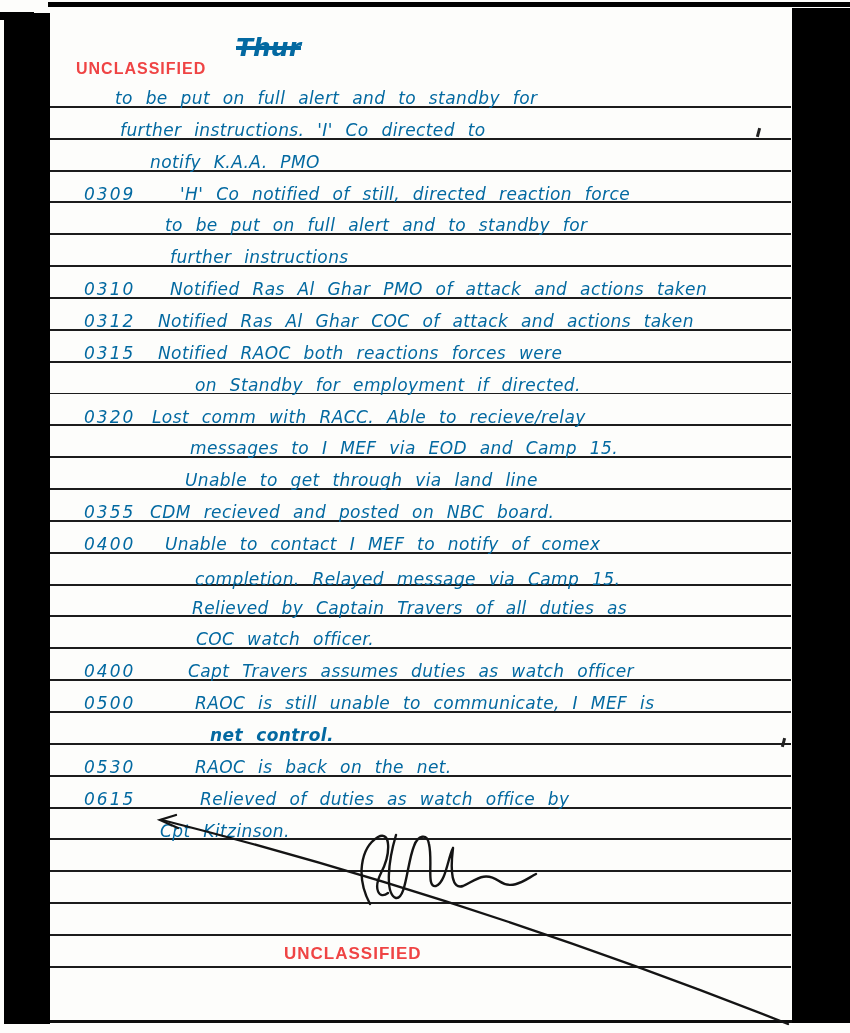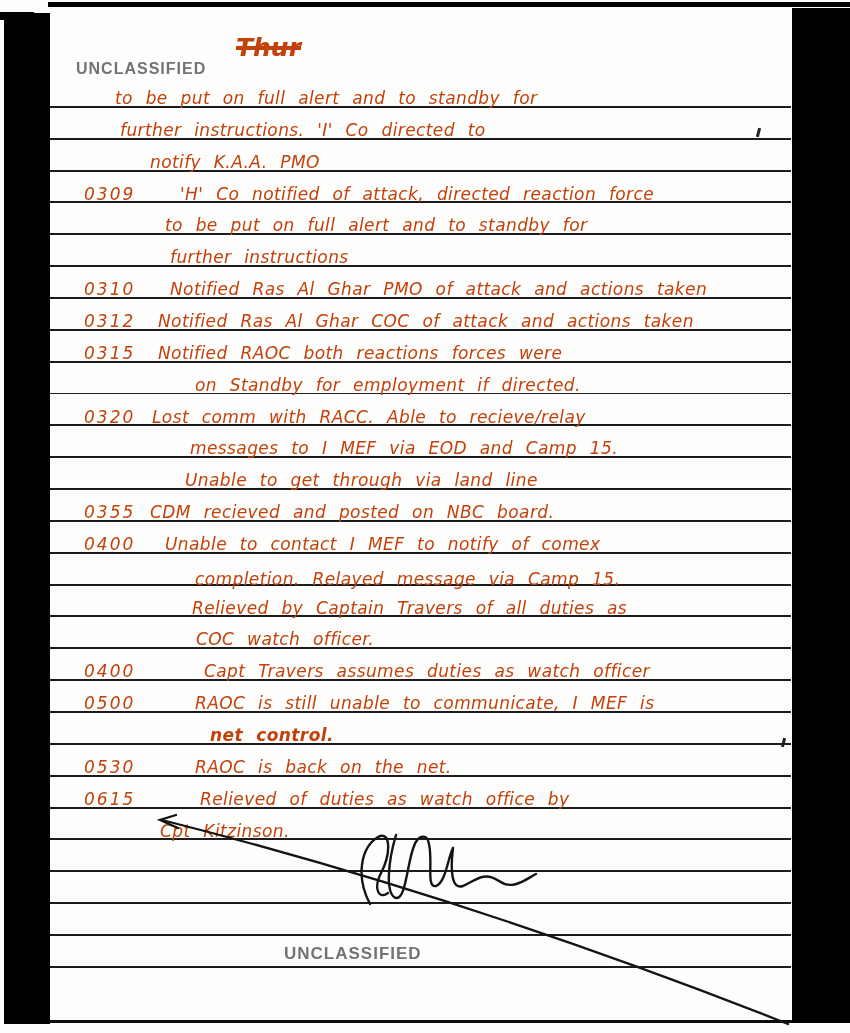--- a/index.html
+++ b/index.html
@@ -17,27 +17,27 @@
     position:absolute;left:50px;top:76px;width:741px;height:892px;
     background:repeating-linear-gradient(
       to bottom,
       transparent 0px, transparent 29.85px,
       #1c1c1c 29.85px, #1c1c1c 31.85px
     );
   }
   #bottom-rule{position:absolute;left:50px;top:1020px;width:742px;height:3px;background:#0d0d0d;}
   
   .printed{
-    position:absolute;color:#737373;font-weight:bold;
+    position:absolute;color:#ef4444;font-weight:bold;
     font-family:"Liberation Sans","DejaVu Sans",sans-serif;
     font-size:17px;letter-spacing:1px;white-space:nowrap;
   }
   
   .hw{
-    color:#c2410c;
+    color:#0369a1;
     font-family:"DejaVu Sans",sans-serif;
     font-style:italic;
     white-space:nowrap;
   }
   #date-crossed{
     position:absolute;left:236px;top:33px;font-size:25px;font-weight:bold;
     text-decoration:line-through;text-decoration-thickness:4px;
   }
   #date-line{position:absolute;left:314px;top:22px;font-size:29px;}
   .log-row{position:absolute;left:0;width:850px;height:26px;}
@@ -69,21 +69,21 @@
         <span class="hw log-text" style="left: 115px;">to be put on full alert and to standby for</span>
       </div>
       <div class="log-row" style="top: 114.85px;">
         <span class="hw log-text" style="left: 120px;">further instructions. 'I' Co directed to</span>
       </div>
       <div class="log-row" style="top: 146.7px;">
         <span class="hw log-text" style="left: 150px;">notify K.A.A. PMO</span>
       </div>
       <div class="log-row" style="top: 178.55px;">
         <span class="hw log-time">0309</span>
-        <span class="hw log-text" style="left: 180px;">'H' Co notified of attack, directed reaction force</span>
+        <span class="hw log-text" style="left: 180px;">'H' Co notified of still, directed reaction force</span>
       </div>
       <div class="log-row" style="top: 210.4px;">
         <span class="hw log-text" style="left: 165px;">to be put on full alert and to standby for</span>
       </div>
       <div class="log-row" style="top: 242.25px;">
         <span class="hw log-text" style="left: 170px;">further instructions</span>
       </div>
       <div class="log-row" style="top: 274.1px;">
         <span class="hw log-time">0310</span>
         <span class="hw log-text" style="left: 170px;">Notified Ras Al Ghar PMO of attack and actions taken</span>
@@ -121,21 +121,21 @@
         <span class="hw log-text" style="left: 195px;">completion. Relayed message via Camp 15.</span>
       </div>
       <div class="log-row" style="top: 592.6px; padding-left: 22px;">
         <span class="hw log-text" style="left: 192px;">Relieved by Captain Travers of all duties as</span>
       </div>
       <div class="log-row" style="top: 624.45px;">
         <span class="hw log-text" style="left: 196px;">COC watch officer.</span>
       </div>
       <div class="log-row" style="top: 656.3px;">
         <span class="hw log-time">0400</span>
-        <span class="hw log-text" style="left: 204px;">Capt Travers assumes duties as watch officer</span>
+        <span class="hw log-text" style="left: 188px;">Capt Travers assumes duties as watch officer</span>
       </div>
       <div class="log-row" style="top: 688.15px;">
         <span class="hw log-time">0500</span>
         <span class="hw log-text" style="left: 195px;">RAOC is still unable to communicate, I MEF is</span>
       </div>
       <div class="log-row" style="top: 720px;">
         <span class="hw log-text" style="left: 210px; font-weight: bold;">net control.</span>
       </div>
       <div class="log-row" style="top: 751.85px;">
         <span class="hw log-time">0530</span>

